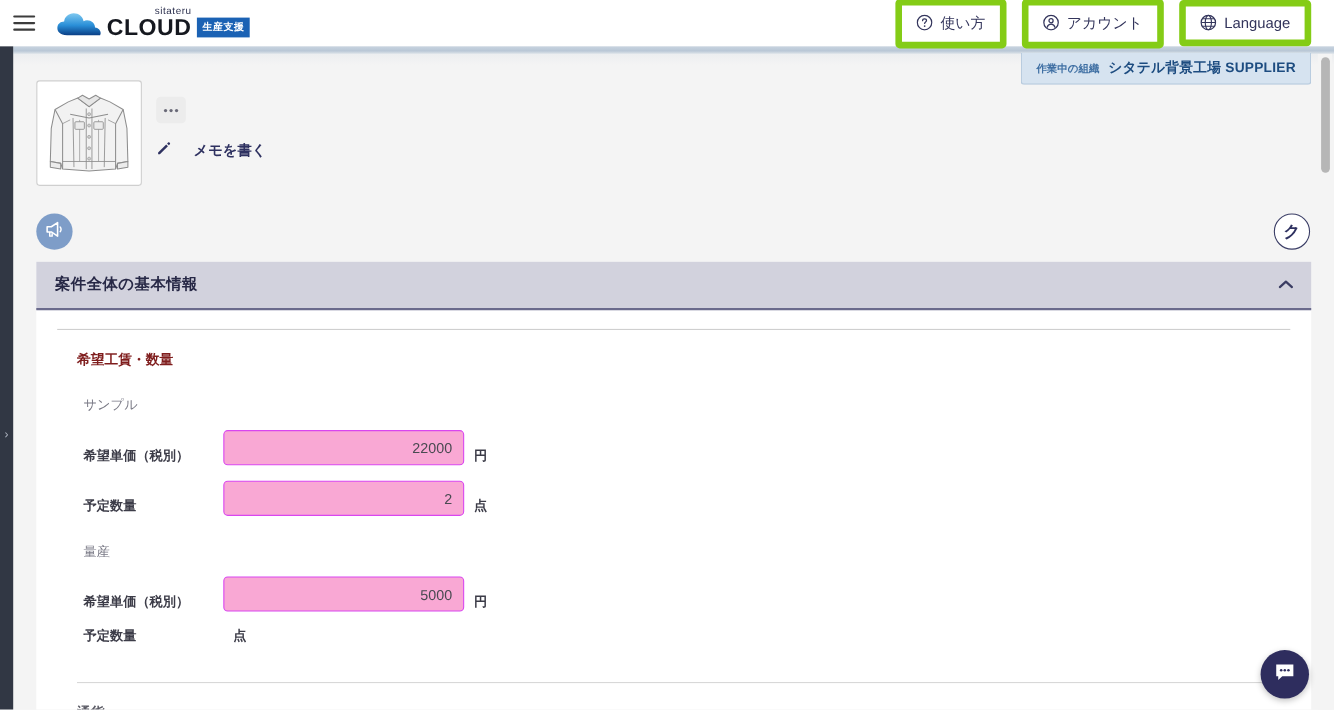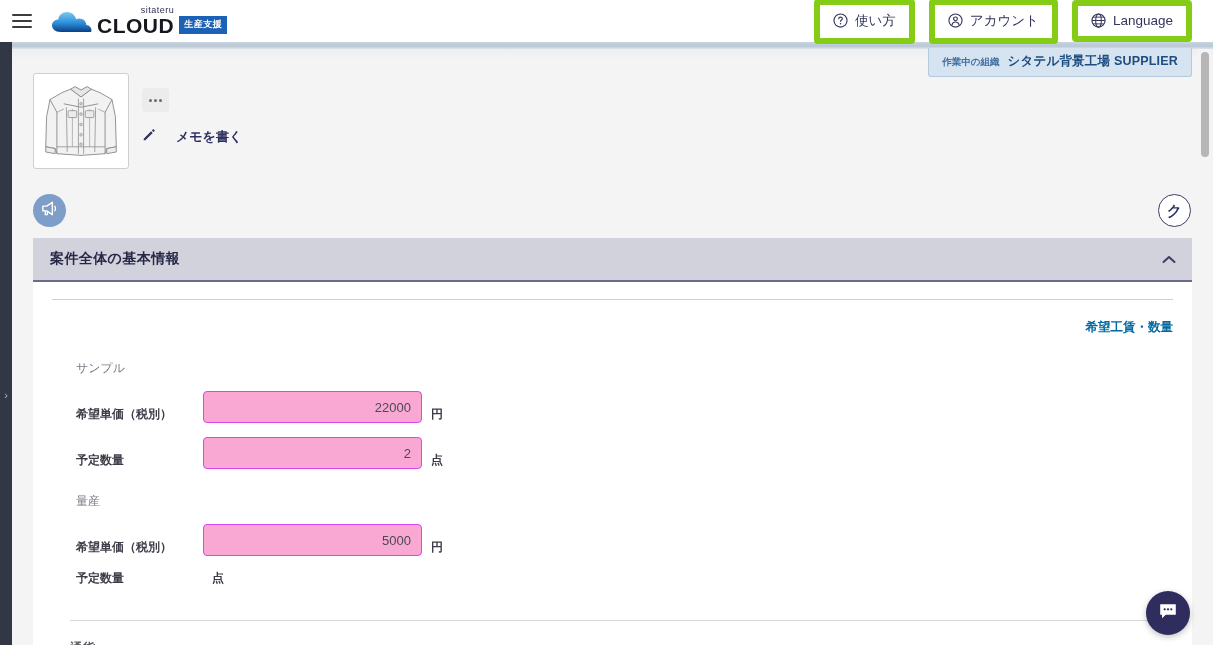--- a/index.html
+++ b/index.html
@@ -157,23 +157,22 @@
     border-bottom: 2px solid #6b6b8c;
     display: flex; align-items: center;
     padding: 0 16px 0 17px; cursor: pointer;
   }
   .card-head h2 { font-size: 14px; font-weight: 700; color: #272846; letter-spacing: .4px;}
   .card-head .chev { margin-left: auto; color: #3b3d63; }
   .card-body { padding: 17px 19px 0 19px; }
   .hr { height: 1px; background: #cfcfcf; }
 
   .grp-title {
-    font-size: 12.5px; color: #0369a1; font-weight: 700;
+    font-size: 12.5px; color: #7f1d1d; font-weight: 700;
     padding: 19px 0 0 18px;
-    text-align: right;
   }
   .sub-title {
     font-size: 12px; color: #7a7a86; padding: 24px 0 0 24px;
   }
 
   .frow {
     display: flex; align-items: flex-end;
     padding: 14px 0 0 24px;
   }
   .flabel {

